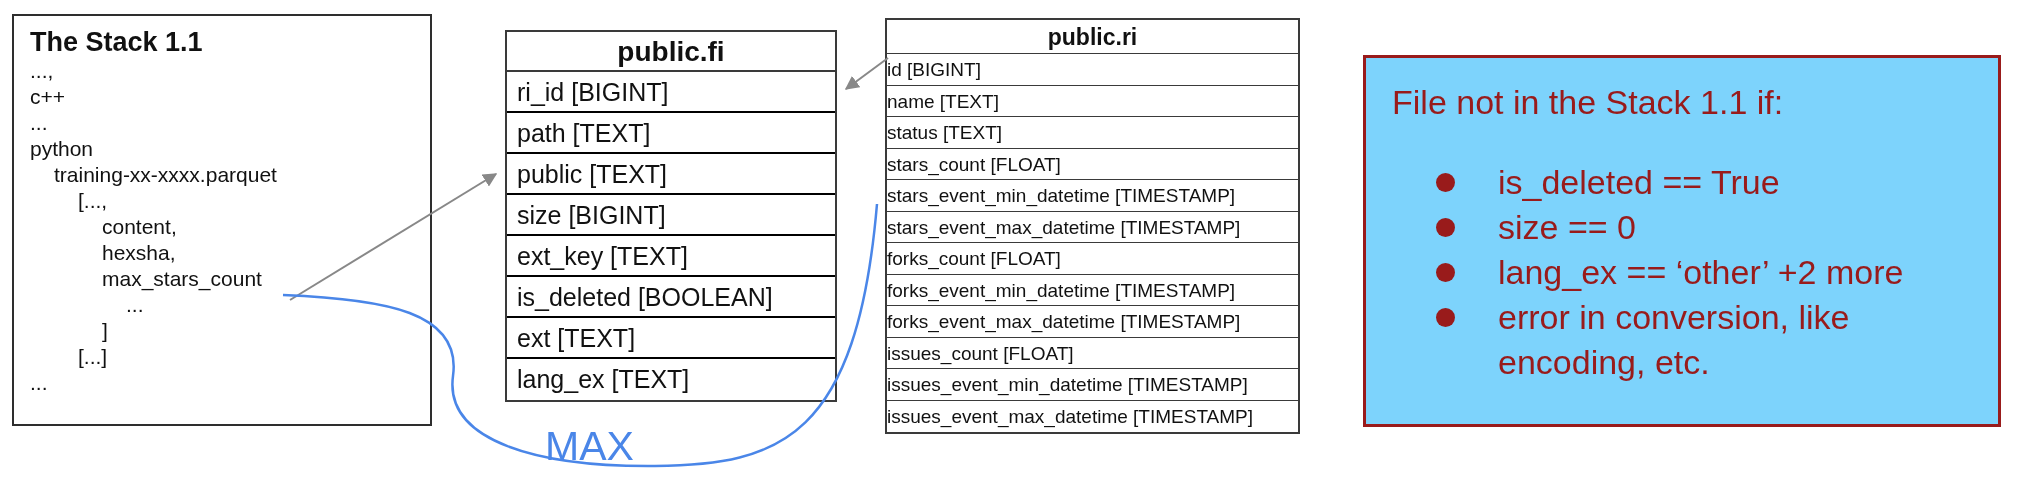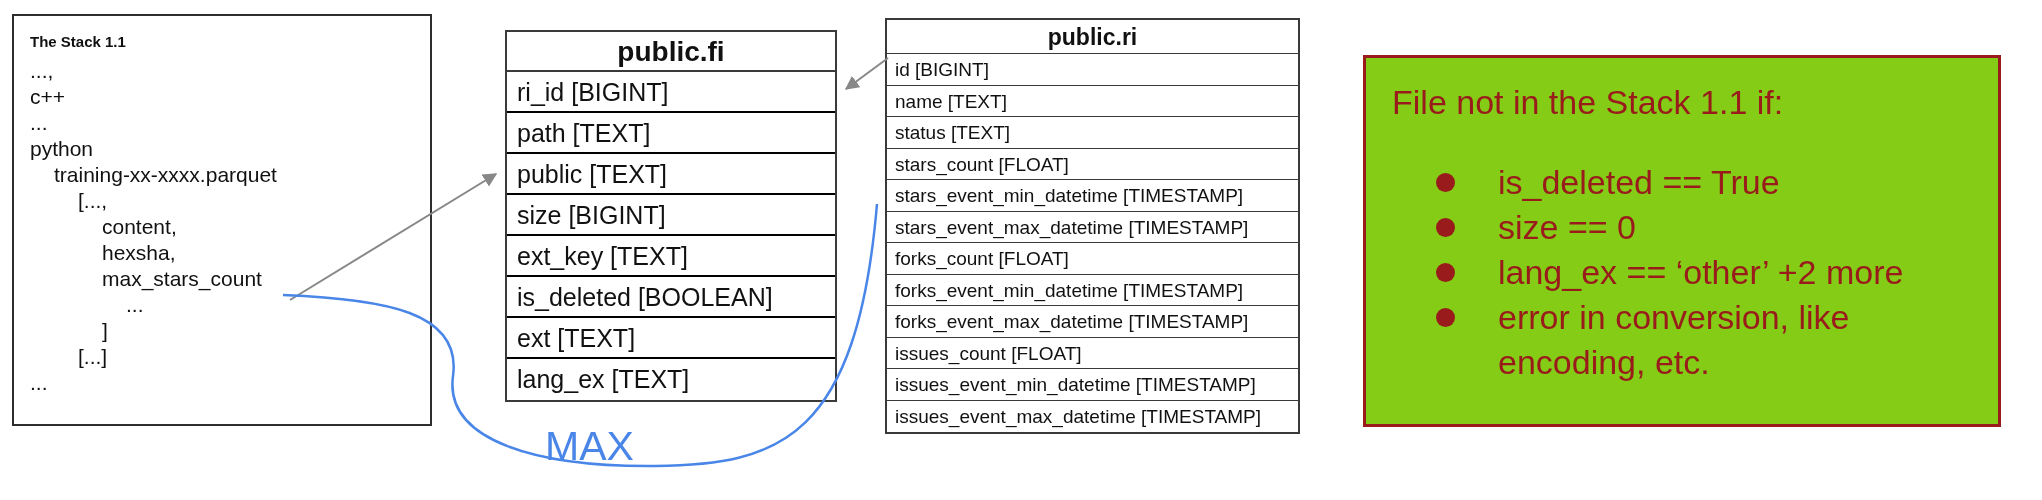--- a/index.html
+++ b/index.html
@@ -6,43 +6,43 @@
   html, body { background: #ffffff; }
   body { font-family: "Liberation Sans", sans-serif; color: #111; }
 
   .canvas { position: relative; width: 2042px; height: 500px; background: #fff; overflow: hidden; }
 
   .overlay { position: absolute; left: 0; top: 0; width: 2042px; height: 500px; pointer-events: none; z-index: 5; }
 
   
   .stack-box { position: absolute; left: 12px; top: 14px; width: 420px; height: 412px;
                border: 2px solid #2e2e2e; padding: 12px 16px; font-size: 21px; background: #fff; }
-  .stack-title { font-weight: bold; font-size: 15px; line-height: 28px; margin-bottom: 2px; }
+  .stack-title { font-weight: bold; font-size: 27px; line-height: 28px; margin-bottom: 2px; }
   .stack-line { line-height: 26px; white-space: pre; }
 
   
   .fi-table { position: absolute; left: 505px; top: 30px; width: 332px; border: 2px solid #3a3a3a; background: #fff; }
   .fi-header { height: 40px; line-height: 40px; text-align: center; font-weight: bold; font-size: 28px;
                border-bottom: 2px solid #3a3a3a; }
   .fi-row { height: 41px; line-height: 41px; padding-left: 10px; font-size: 25px;
             border-bottom: 2px solid #000000; white-space: nowrap; overflow: hidden; }
   .fi-row:last-child { border-bottom: none; }
 
   
   .ri-table { position: absolute; left: 885px; top: 18px; width: 415px; border: 2px solid #3a3a3a; background: #fff; }
   .ri-header { height: 34px; line-height: 34px; text-align: center; font-weight: bold; font-size: 23px;
                border-bottom: 1px solid #3a3a3a; }
-  .ri-row { height: 31.5px; line-height: 31.5px; padding-left: 8px; font-size: 19px;
+  .ri-row { height: 31.5px; line-height: 31.5px; font-size: 19px;
             border-bottom: 1px solid #3a3a3a; white-space: nowrap; overflow: hidden; }
   .ri-row:last-child { border-bottom: none; }
 
   
   .note-box { position: absolute; left: 1363px; top: 55px; width: 638px; height: 372px;
               border: 3px solid var(--note-red, #991b1b); color: var(--note-red, #991b1b);
-              padding: 22px 26px; background: #84cc16; }
+              padding: 22px 26px; background: #7dd3fc; }
   .note-title { font-size: 34px; line-height: 44px; }
   .note-bullets { list-style: none; margin-top: 36px; margin-left: 44px; }
   .note-bullet { position: relative; padding-left: 62px; font-size: 34px; line-height: 45px; }
   .bullet-dot { position: absolute; left: 0; top: 13px; width: 19px; height: 19px; border-radius: 50%;
                 background: var(--note-red, #991b1b); }
 
   
   .max-label { position: absolute; left: 545px; top: 426px; color: var(--connector-blue, #4a86e8);
                font-size: 41px; line-height: 40px; }
 </style>

